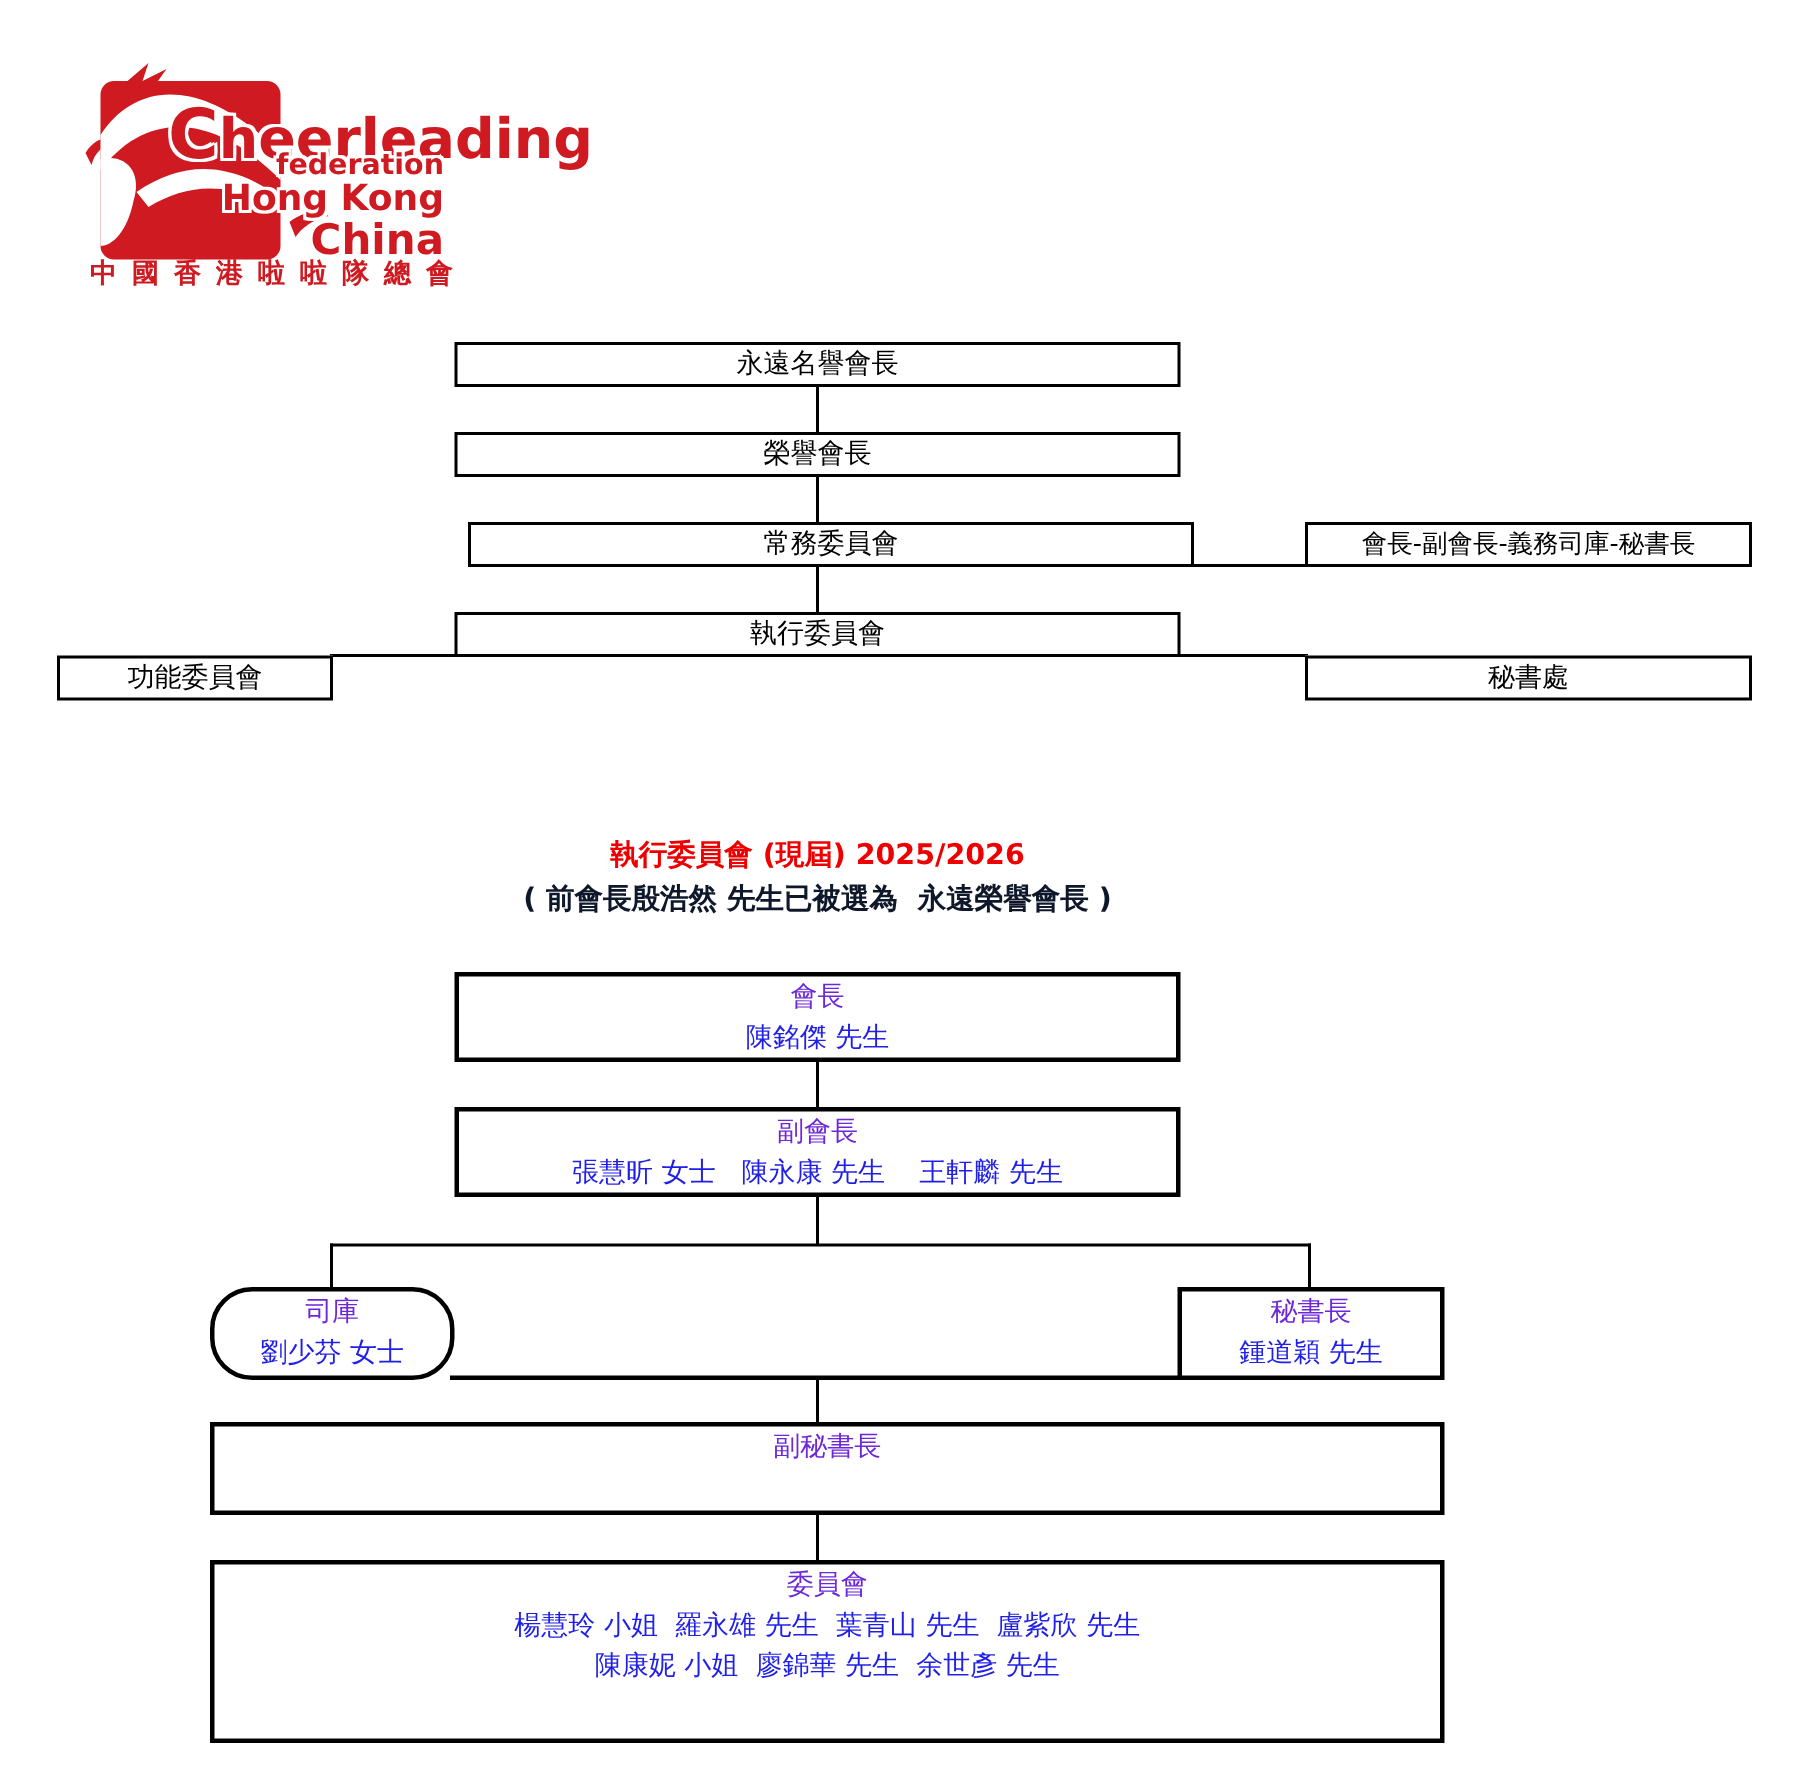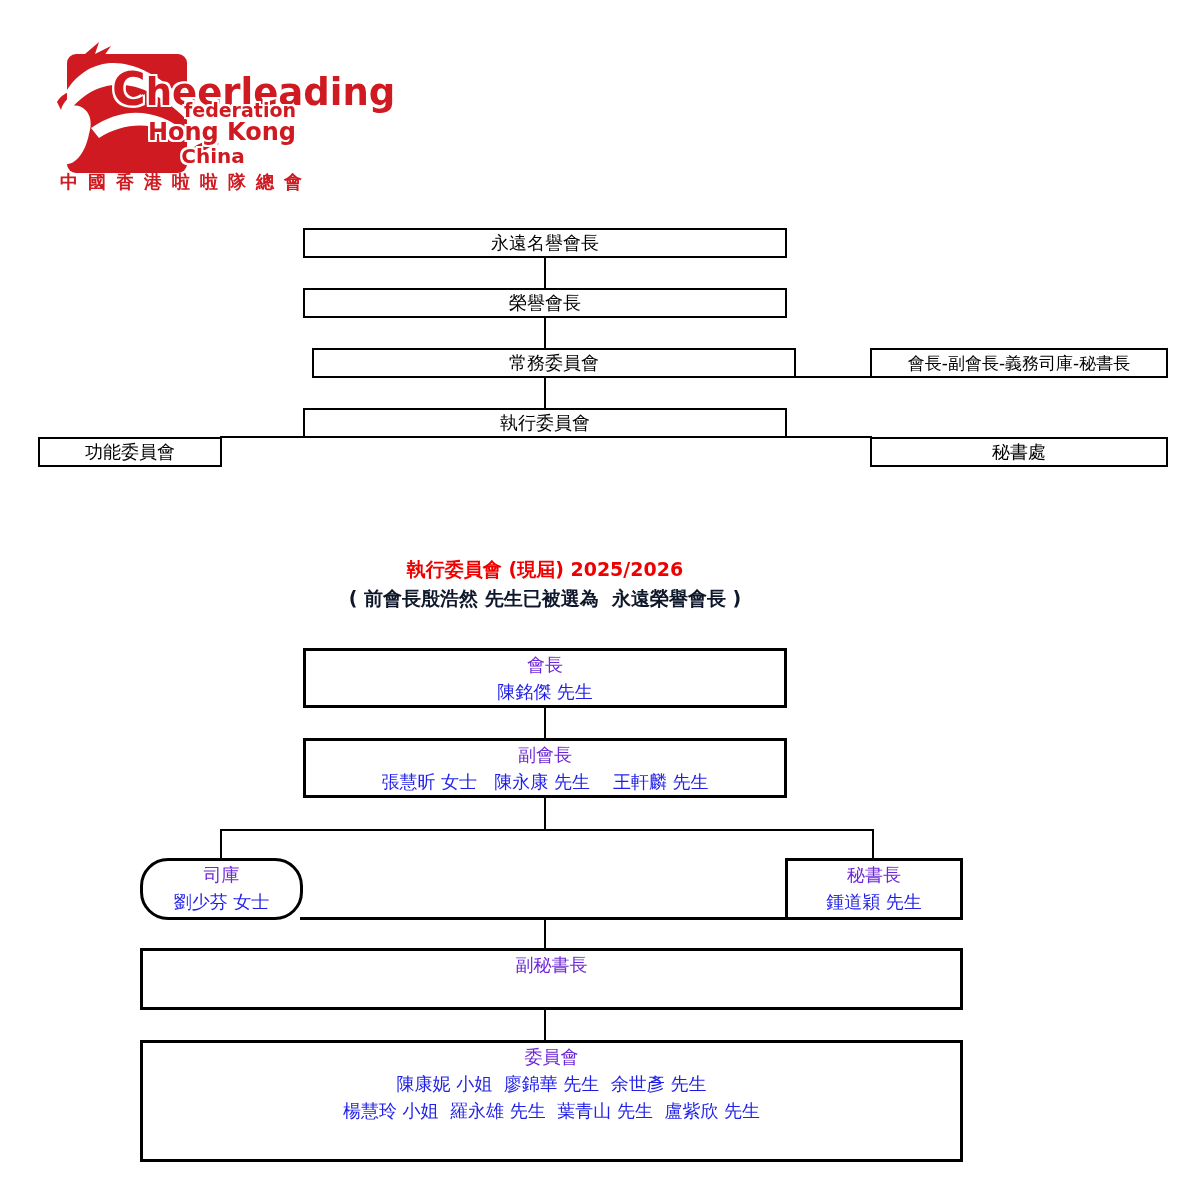--- a/index.html
+++ b/index.html
@@ -16,21 +16,21 @@
   }
   
   .logo-svg{position:absolute;left:55px;top:40px;}
   .logo-text{position:absolute;color:var(--logo-red);font-weight:bold;line-height:1;
     text-shadow:-2px -2px 0 #fff,2px -2px 0 #fff,-2px 2px 0 #fff,2px 2px 0 #fff,
                 0 -2px 0 #fff,0 2px 0 #fff,-2px 0 0 #fff,2px 0 0 #fff;}
   .logo-line1{left:112px;top:66px;font-size:37px;}
   .logo-line1::first-letter{font-size:46px;}
   .logo-line2{left:130px;top:101px;width:166px;text-align:right;font-size:19px;}
   .logo-line3{left:130px;top:120px;width:166px;text-align:right;font-size:24px;}
-  .logo-line4{left:130px;top:146px;width:166px;text-align:center;font-size:20px;}
+  .logo-line4{left:130px;top:146px;width:166px;text-align:right;font-size:28px;}
   .logo-cn{position:absolute;left:60px;top:170px;width:260px;color:var(--logo-red);
     font-size:18px;letter-spacing:10px;white-space:nowrap;font-weight:bold;}
   
   .sec-title{position:absolute;text-align:center;font-weight:bold;white-space:pre;}
   .t-main{left:303px;top:171px;width:484px;font-size:19px;color:var(--title-blue);}
   .t-exec{left:203px;top:557px;width:684px;font-size:19px;color:var(--alert-red);}
   .t-sub{left:203px;top:586px;width:684px;font-size:19px;color:#0f172a;}
   
   .obox{position:absolute;box-sizing:border-box;border:2px solid var(--line-black);
     background:#fff;text-align:center;font-size:18px;}
@@ -118,17 +118,17 @@
   <div class="hline" style="left:300px;top:917px;width:488px;height:3px;"></div>
   <div class="vline" style="left:544px;top:920px;height:28px;"></div>
 
   <div class="obox thick" style="left:140px;top:948px;width:823px;height:62px;">
     <div class="btitle">副秘書長</div>
   </div>
   <div class="vline" style="left:544px;top:1010px;height:30px;"></div>
 
   <div class="obox thick" style="left:140px;top:1040px;width:823px;height:122px;">
     <div class="btitle">委員會</div>
+    <div class="bnames">楊慧玲 小姐  羅永雄 先生  葉青山 先生  盧紫欣 先生</div>
     <div class="bnames">陳康妮 小姐  廖錦華 先生  余世彥 先生</div>
-    <div class="bnames">楊慧玲 小姐  羅永雄 先生  葉青山 先生  盧紫欣 先生</div>
   </div>
 
 </div>
 
 </body></html>

